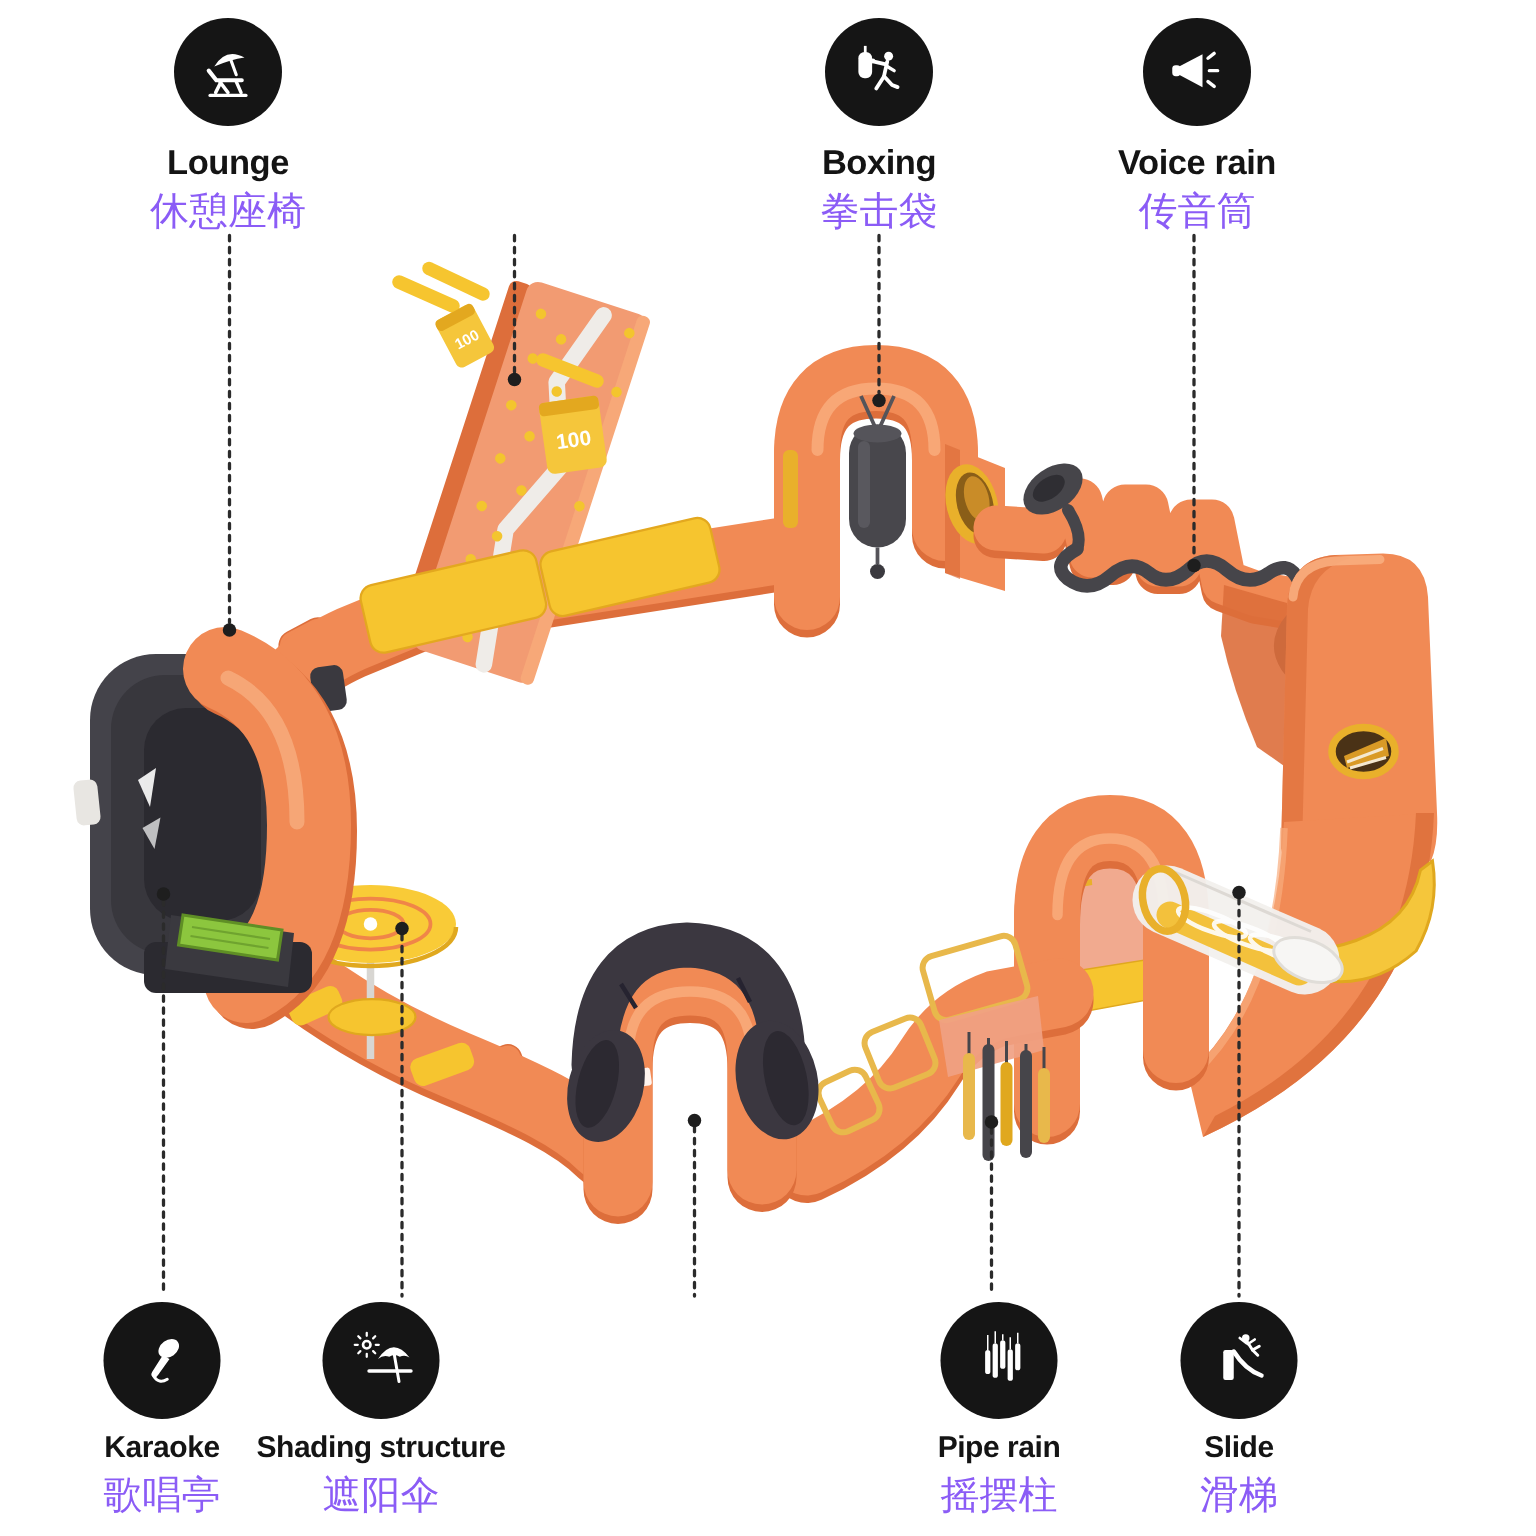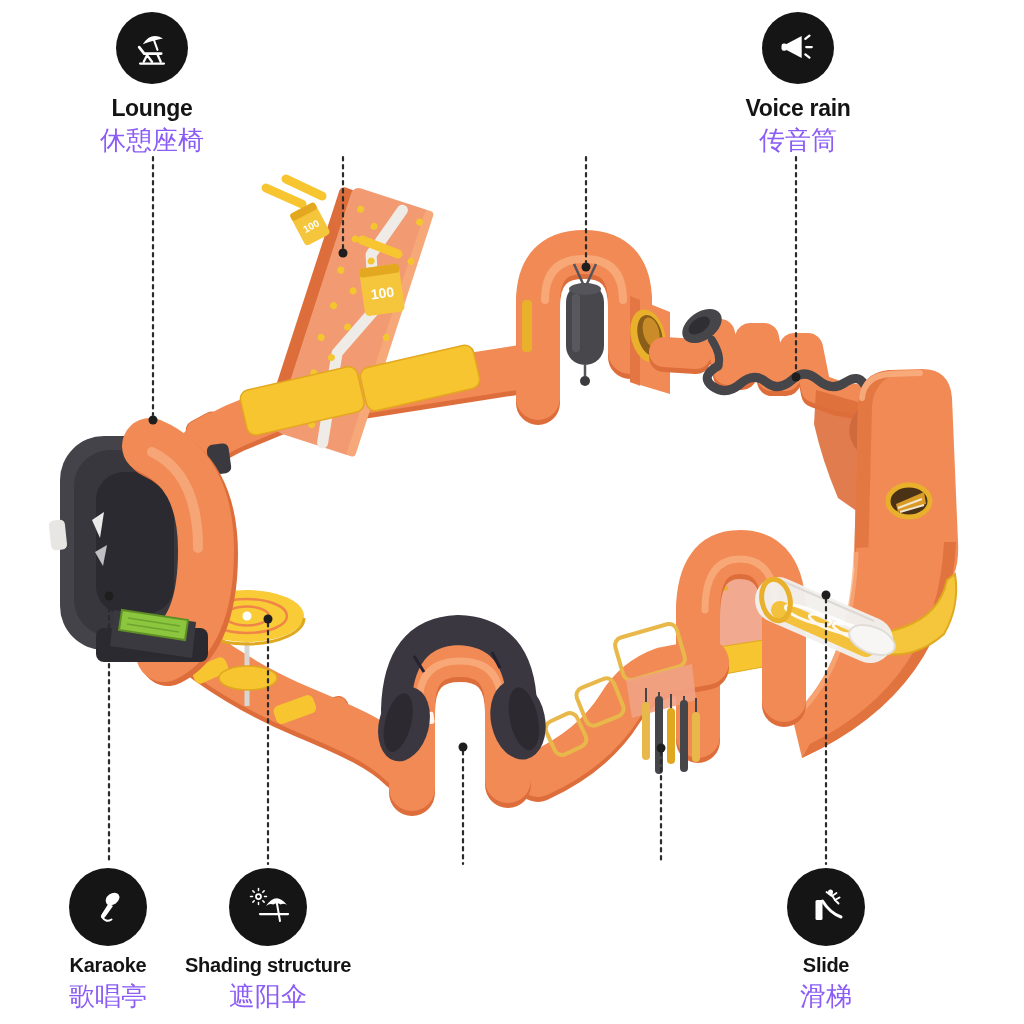--- a/index.html
+++ b/index.html
@@ -314,20 +314,38 @@
           <path d="M38,62 L30,78 M36,62 L48,78 M60,62 L67,78" stroke-width="5"></path>
           <path d="M22,82 H74" stroke-width="5"></path>
         </g>
       </svg>
     </div>
     <div class="en">Lounge</div>
     <div class="zh">休憩座椅</div>
   </div>
 
 
+  <div class="feat top" style="left:476px">
+    <div class="circ">
+      <svg width="44" height="44" viewBox="0 0 96 96">
+        <line x1="28" y1="10" x2="28" y2="20" stroke="#fff" stroke-width="4"></line>
+        <rect x="18" y="19" width="20" height="38" rx="9" fill="#fff"></rect>
+        <circle cx="62" cy="25" r="6.5" fill="#fff"></circle>
+        <g stroke="#fff" fill="none" stroke-linecap="round" stroke-linejoin="round">
+          <path d="M60,33 L55,55" stroke-width="5.5"></path>
+          <path d="M58,37 L41,33" stroke-width="5.5"></path>
+          <path d="M60,40 L70,46" stroke-width="5"></path>
+          <path d="M55,55 L44,72 M56,55 L67,67 L75,70" stroke-width="5.5"></path>
+        </g>
+        <circle cx="39" cy="32" r="3.5" fill="#fff"></circle>
+      </svg>
+    </div>
+    <div class="en">Boxing</div>
+    <div class="zh">拳击袋</div>
+  </div>
 
   <div class="feat top" style="left:688px">
     <div class="circ">
       <svg width="44" height="44" viewBox="0 0 96 96">
         <rect x="12" y="38" width="12" height="16" rx="5" fill="#fff"></rect>
         <path d="M22,40 L56,22 L56,70 L22,52 Z" fill="#fff"></path>
         <g stroke="#fff" stroke-width="5" stroke-linecap="round">
           <path d="M64,28 L73,21"></path>
             <path d="M66,46 H78"></path>
             <path d="M64,62 L73,69"></path>
@@ -345,21 +363,21 @@
             <ellipse cx="57" cy="32" rx="15" ry="11" fill="#fff"></ellipse>
           </g>
         <path d="M49,41 L35,63 Q32,68 36,70 Q40,72 43,67 L58,46 Z" fill="#fff"></path>
         <path d="M37,69 Q44,80 55,73" stroke="#fff" stroke-width="4" fill="none" stroke-linecap="round"></path>
       </svg>
     </div>
     <div class="en">Karaoke</div>
     <div class="zh">歌唱亭</div>
   </div>
 
-  <div class="feat bottom" style="left:158px">
+  <div class="feat bottom" style="left:144px">
     <div class="circ">
       <svg width="48" height="48" viewBox="0 0 96 96">
         <circle cx="29" cy="27" r="5" fill="none" stroke="#fff" stroke-width="3.5"></circle>
         <g stroke="#fff" stroke-width="3" stroke-linecap="round">
           <line x1="41" y1="27" x2="45" y2="27"></line>
             <line x1="37.5" y1="18.5" x2="40.3" y2="15.7"></line>
           <line x1="29" y1="15" x2="29" y2="11"></line>
             <line x1="20.5" y1="18.5" x2="17.7" y2="15.7"></line>
           <line x1="17" y1="27" x2="13" y2="27"></line>
             <line x1="20.5" y1="35.5" x2="17.7" y2="38.3"></line>
@@ -371,20 +389,42 @@
           <line x1="65" y1="36" x2="72" y2="76" stroke-width="4"></line>
           <line x1="32" y1="62" x2="88" y2="62" stroke-width="4.5"></line>
         </g>
       </svg>
     </div>
     <div class="en">Shading structure</div>
     <div class="zh">遮阳伞</div>
   </div>
 
 
+  <div class="feat bottom" style="left:556px">
+    <div class="circ">
+      <svg width="48" height="48" viewBox="0 0 96 96">
+        <g stroke="#fff" stroke-width="2">
+          <path d="M33,14 V34"></path>
+            <path d="M43,9 V25"></path>
+            <path d="M53,13 V21"></path>
+            <path d="M63,17 V33"></path>
+            <path d="M73,11 V25"></path>
+        </g>
+        <g fill="#fff">
+          <rect x="29.5" y="34" width="7" height="32" rx="3.5"></rect>
+          <rect x="39.5" y="25" width="7" height="46" rx="3.5"></rect>
+          <rect x="49.5" y="21" width="7" height="38" rx="3.5"></rect>
+          <rect x="59.5" y="33" width="7" height="42" rx="3.5"></rect>
+          <rect x="69.5" y="25" width="7" height="36" rx="3.5"></rect>
+        </g>
+      </svg>
+    </div>
+    <div class="en">Pipe rain</div>
+    <div class="zh">摇摆柱</div>
+  </div>
 
   <div class="feat bottom" style="left:716px">
     <div class="circ">
       <svg width="48" height="48" viewBox="0 0 96 96">
         <rect x="27" y="34" width="14" height="40" rx="3" fill="#fff"></rect>
         <path d="M41,36 Q56,60 78,68" fill="none" stroke="#fff" stroke-width="6" stroke-linecap="round"></path>
         <circle cx="57" cy="18" r="5" fill="#fff"></circle>
         <g stroke="#fff" fill="none" stroke-linecap="round">
           <path d="M59,23 L66,34" stroke-width="4"></path>
           <path d="M58,25 L49,18 M60,26 L69,20" stroke-width="3.5"></path>

